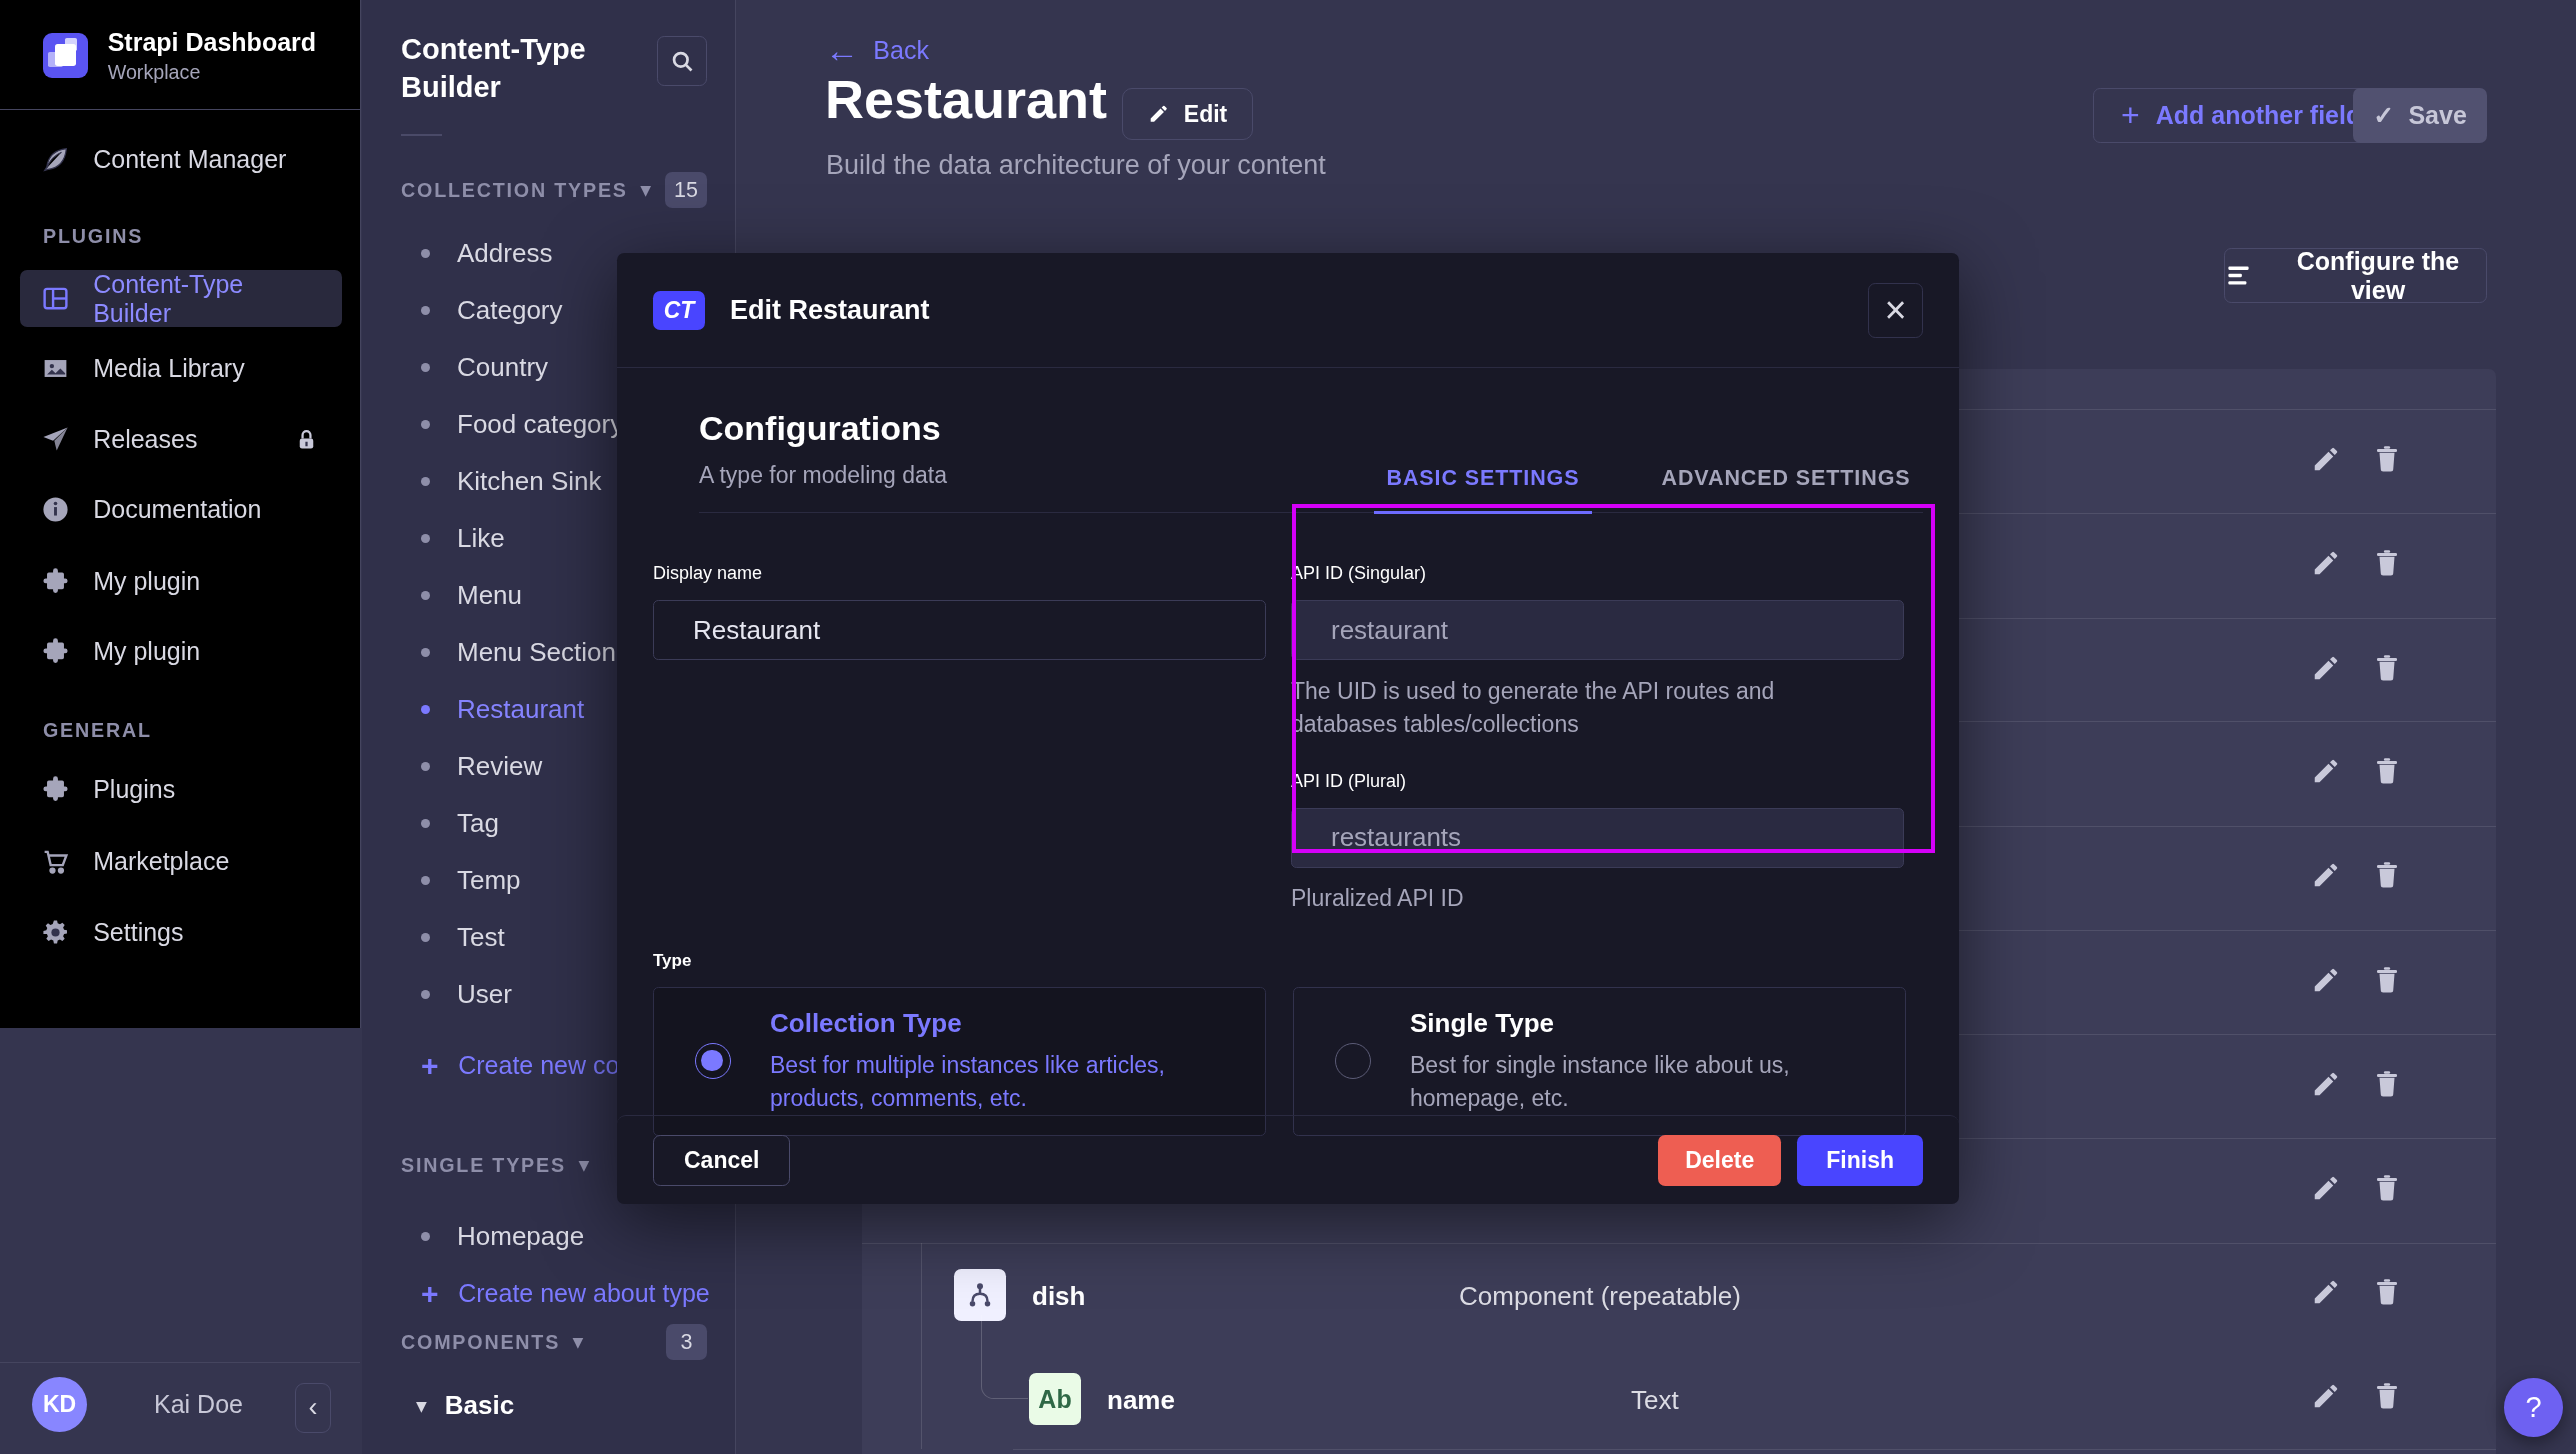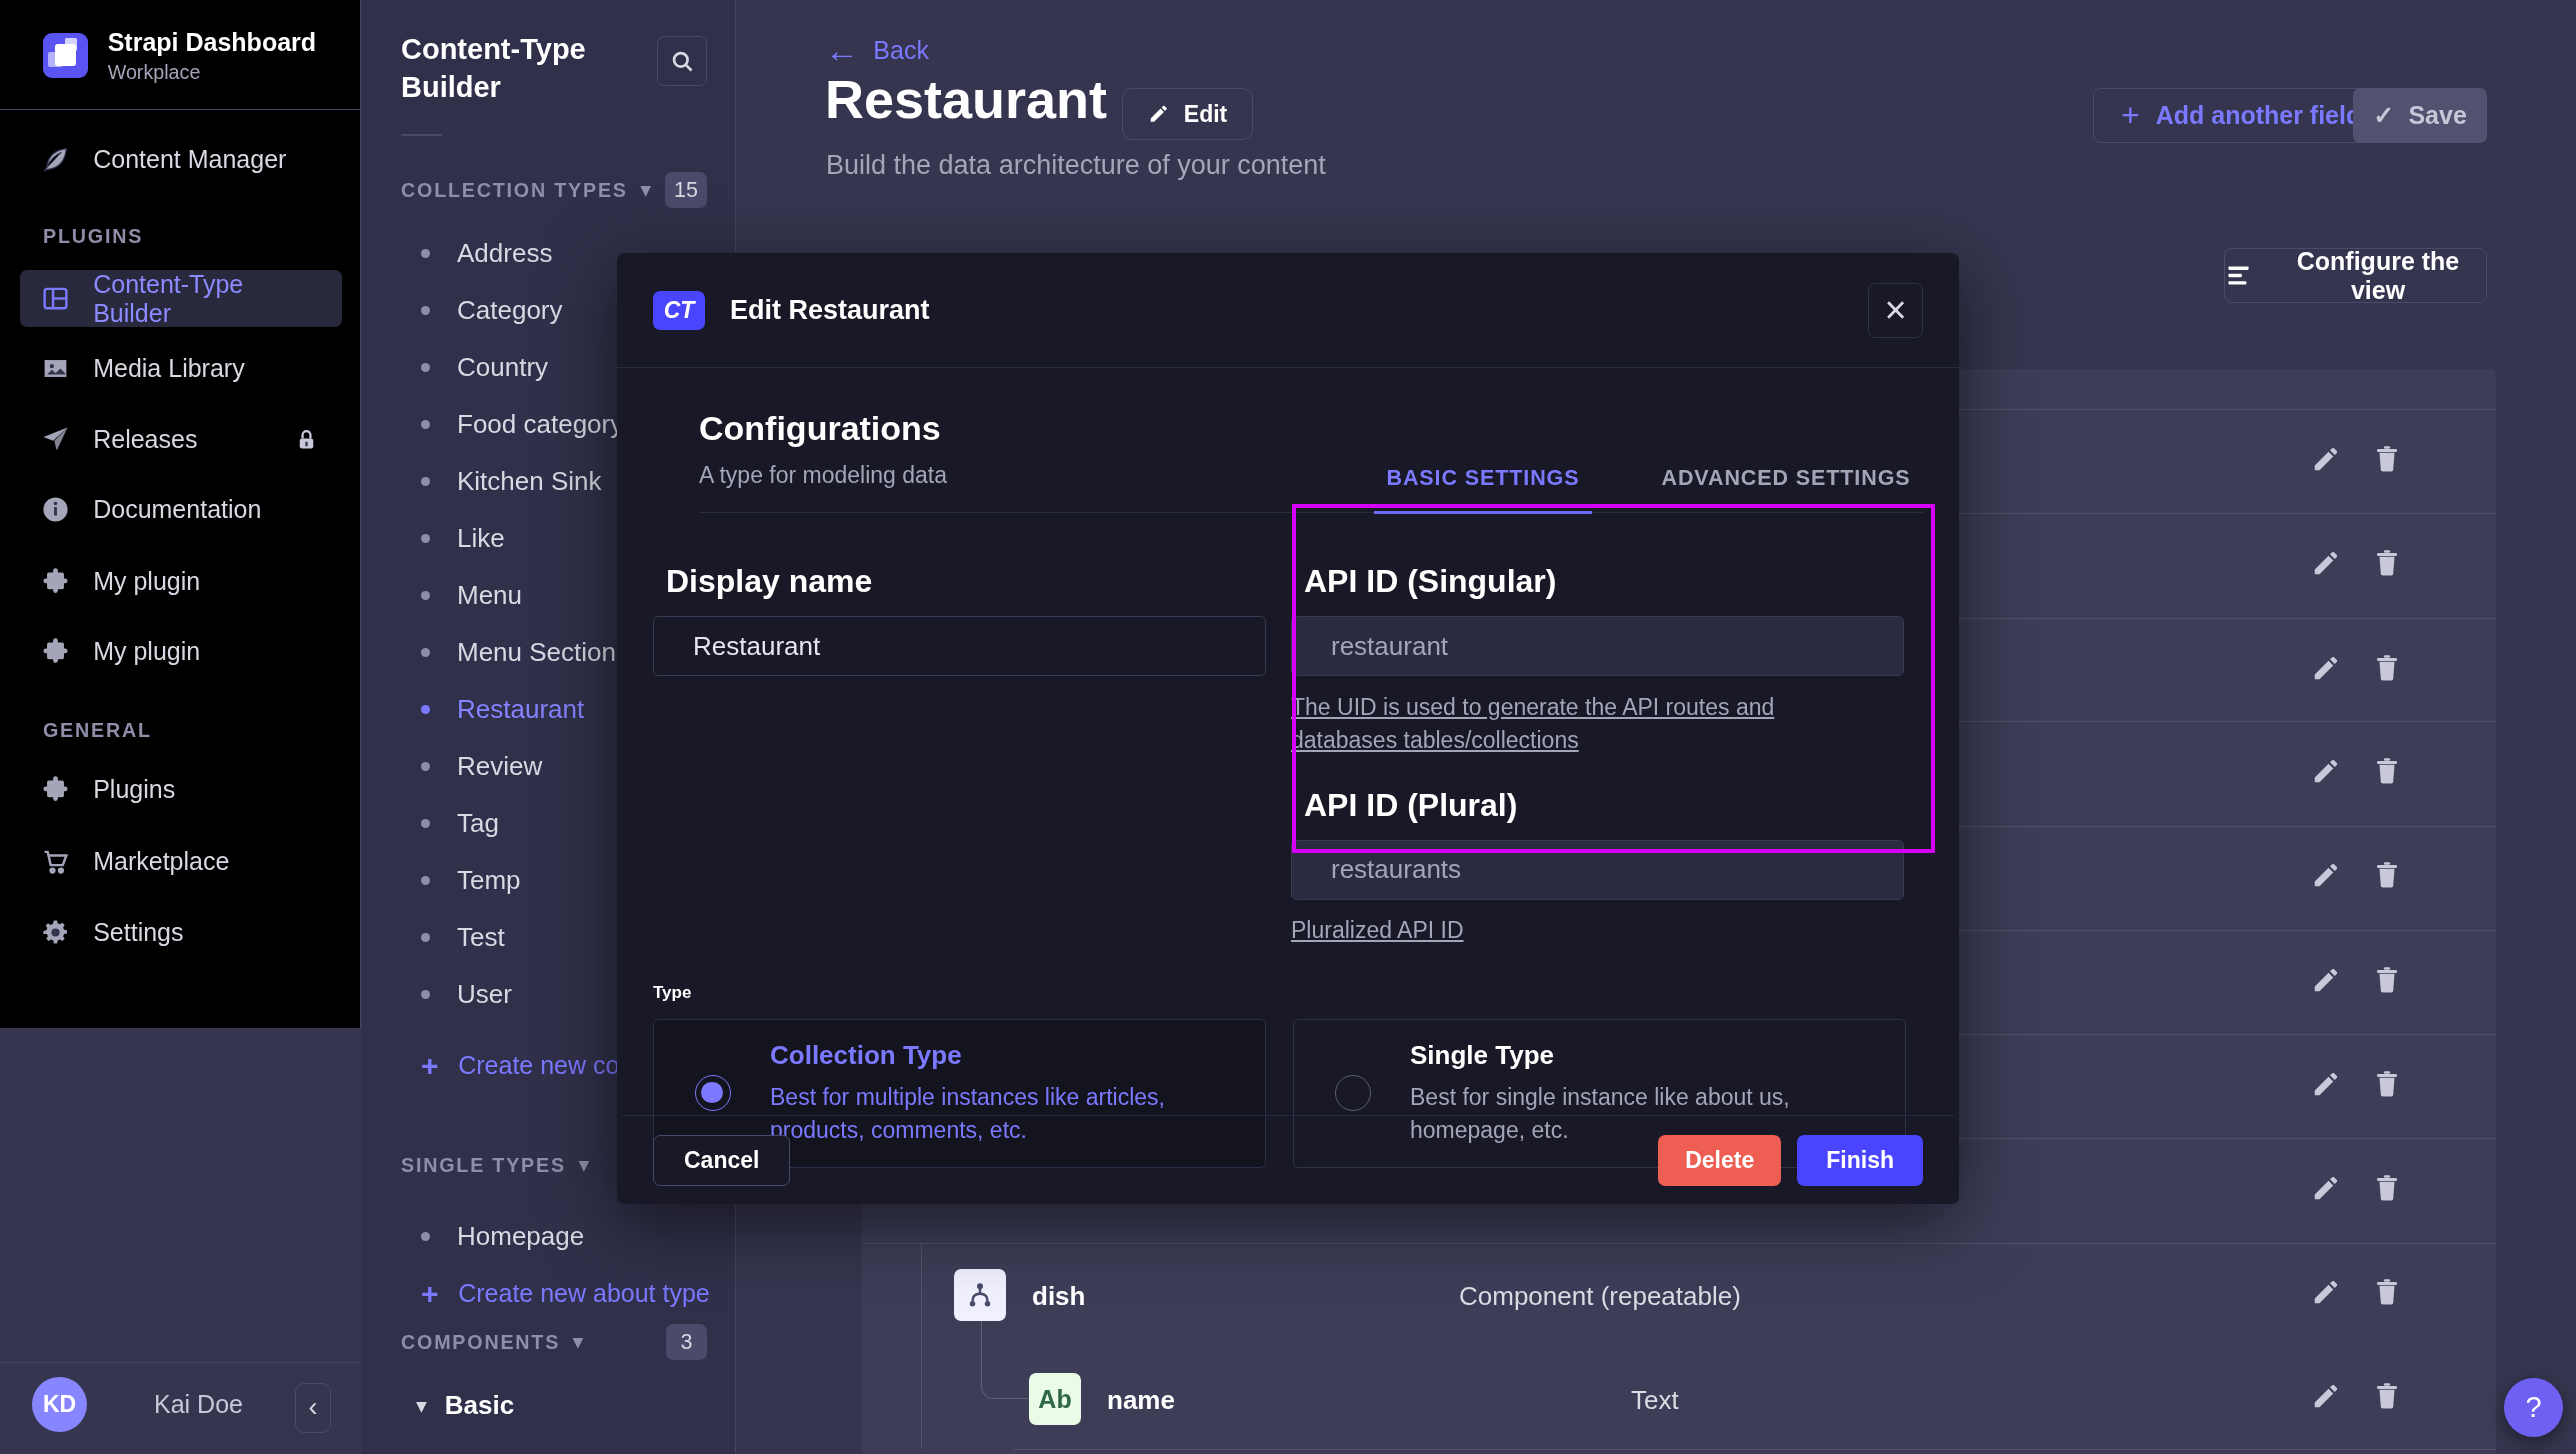--- a/index.html
+++ b/index.html
@@ -104,26 +104,26 @@
     background:none; color:#d9d9e3; font-size:38px; line-height:1; cursor:pointer; }
   .modal-body { padding:41px 36px 0 36px; }
   .head-row { display:flex; align-items:flex-end; justify-content:space-between; border-bottom:0.9px solid #2a2a40; padding-bottom:0;margin-left:46px; }
   .config-heading { font-size:34px; font-weight:bold; }
   .config-sub { font-size:23px; color:#a5a5ba; margin-top:14.3px; padding-bottom:23px; }
   .tabs { display:flex; gap:57px; }
   .tab { font-size:21.5px; font-weight:bold; letter-spacing:0.9px; color:#a5a5ba; padding:0 12.5px 19.7px 12.5px; cursor:pointer; }
   .tab.active { color:#7b79ff; border-bottom:3.6px solid #6d6bff; margin-bottom:-1.8px; }
   .fields-grid { display:flex; gap:25px; margin-top:50px; }
   .col { width:613px; }
-  .f-label { font-size:32px; font-weight:bold;margin-left:13px; }
+  .f-label { font-size:18px; font-weight:normal; }
   .f-input { margin-top:16px; width:100%; height:60px; border:0.9px solid #3b3b57; border-radius:5.4px;
     background:transparent; color:#e6e6f0; font-size:26px; padding:0 39px;
     font-family:"Liberation Sans","DejaVu Sans",sans-serif; }
   .f-input.filled { background:#2a2a41; color:#a5a5ba; }
-  .f-help { margin-top:14.3px; font-size:23px; line-height:33px; color:#a5a5ba; max-width:581px;text-decoration:underline; }
+  .f-help { margin-top:14.3px; font-size:23px; line-height:33px; color:#a5a5ba; max-width:581px; }
   .api-block2 { margin-top:30px; }
   .type-label { margin-top:36px; font-size:17px; font-weight:bold; }
   .type-cards { display:flex; gap:27px; margin-top:16px; }
   .type-card { width:613px; height:149px; border-radius:5.4px; display:flex; align-items:center; padding:0 41px; gap:39px; cursor:pointer; }
   .type-card.selected { background:#14141f; border:0.9px solid #2e2e48; }
   .type-card.plain { background:transparent; border:0.9px solid #32324d; }
   .radio { width:36px; height:36px; border-radius:50%; flex:none; position:relative; }
   .radio.on { border:1.8px solid #7b79ff; }
   .radio.on::after { content:""; position:absolute; left:5.4px; top:5.4px; width:21.5px; height:21.5px; border-radius:50%; background:#7b79ff; }
   .radio.off { border:1.8px solid #5c5c77; }

